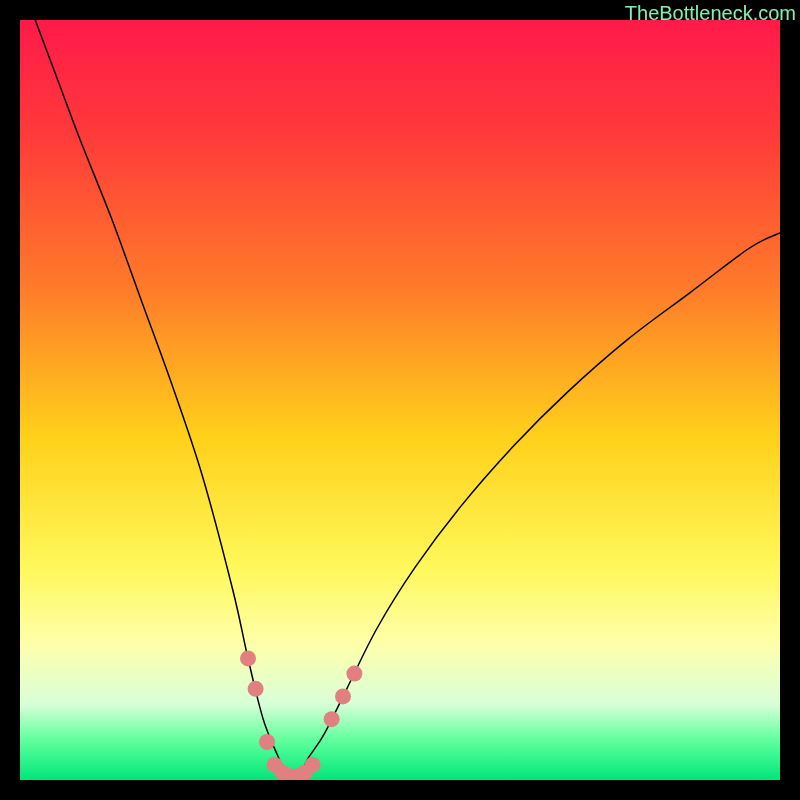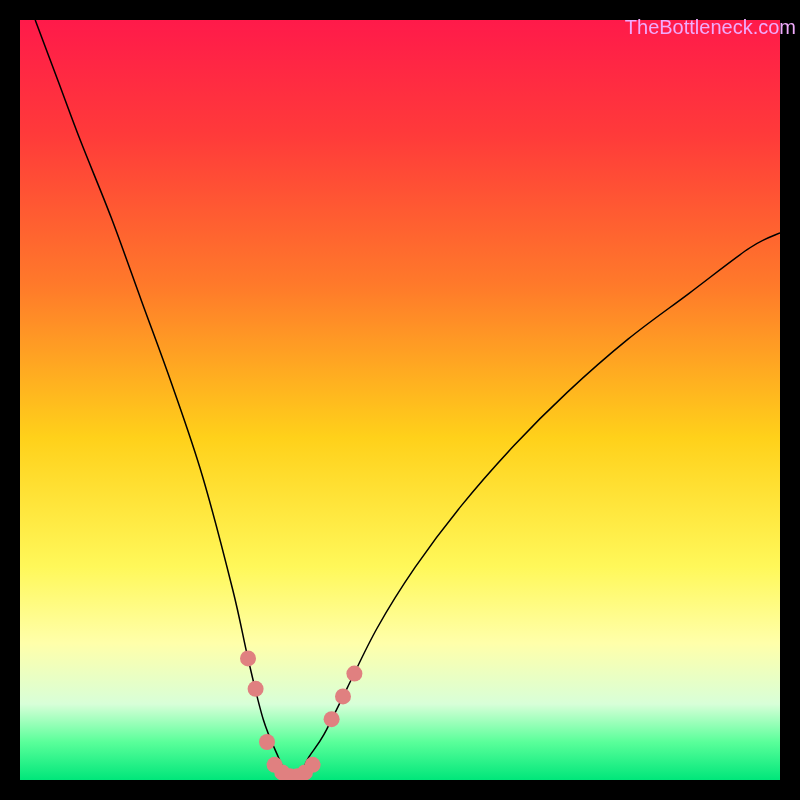--- a/index.html
+++ b/index.html
@@ -21,23 +21,23 @@
   }
   .plot-area {
     position: absolute;
     top: 0;
     left: 0;
     width: 760px;
     height: 760px;
   }
   .watermark {
     position: absolute;
-    top: 16px;
+    top: 2px;
     right: 4px;
-    color: #f0abfc;
+    color: #86efac;
     font-size: 20px;
     font-weight: 500;
     z-index: 10;
   }
 </style>
 </head>
 <body>
 
 <div class="watermark">TheBottleneck.com</div>
 

